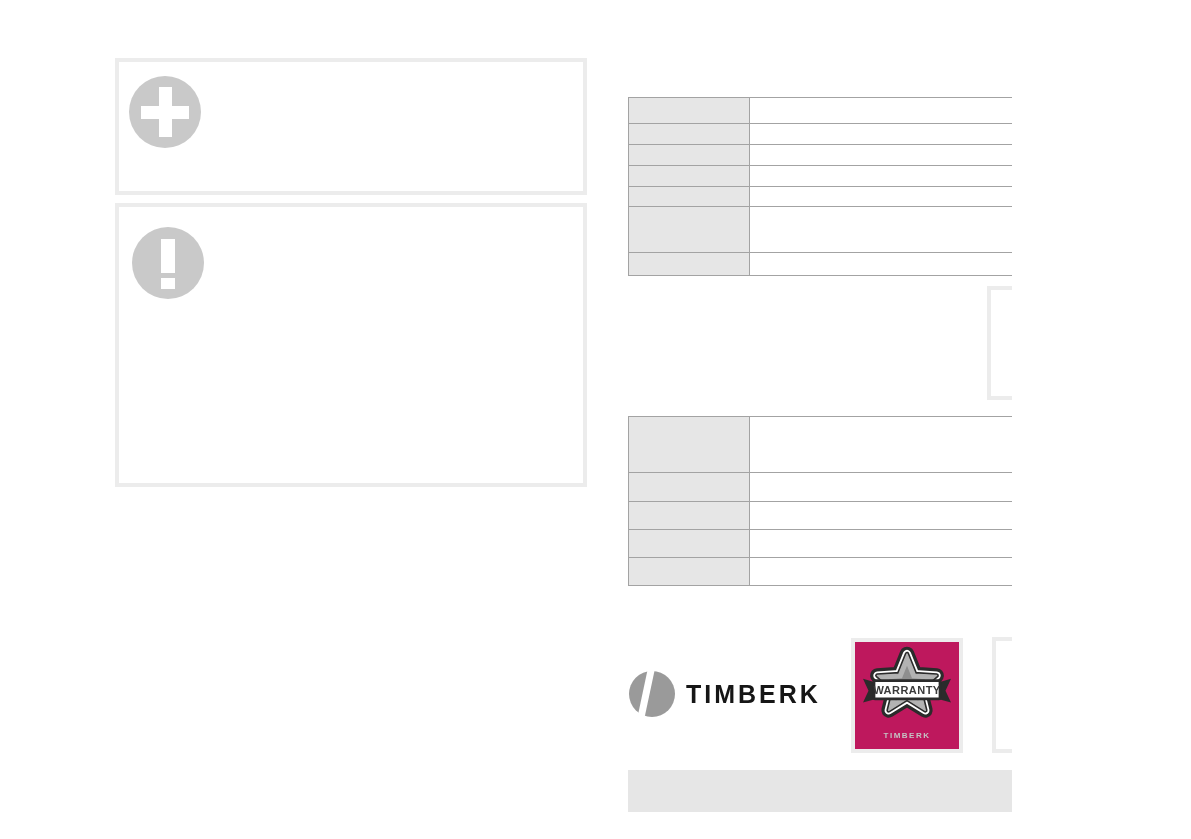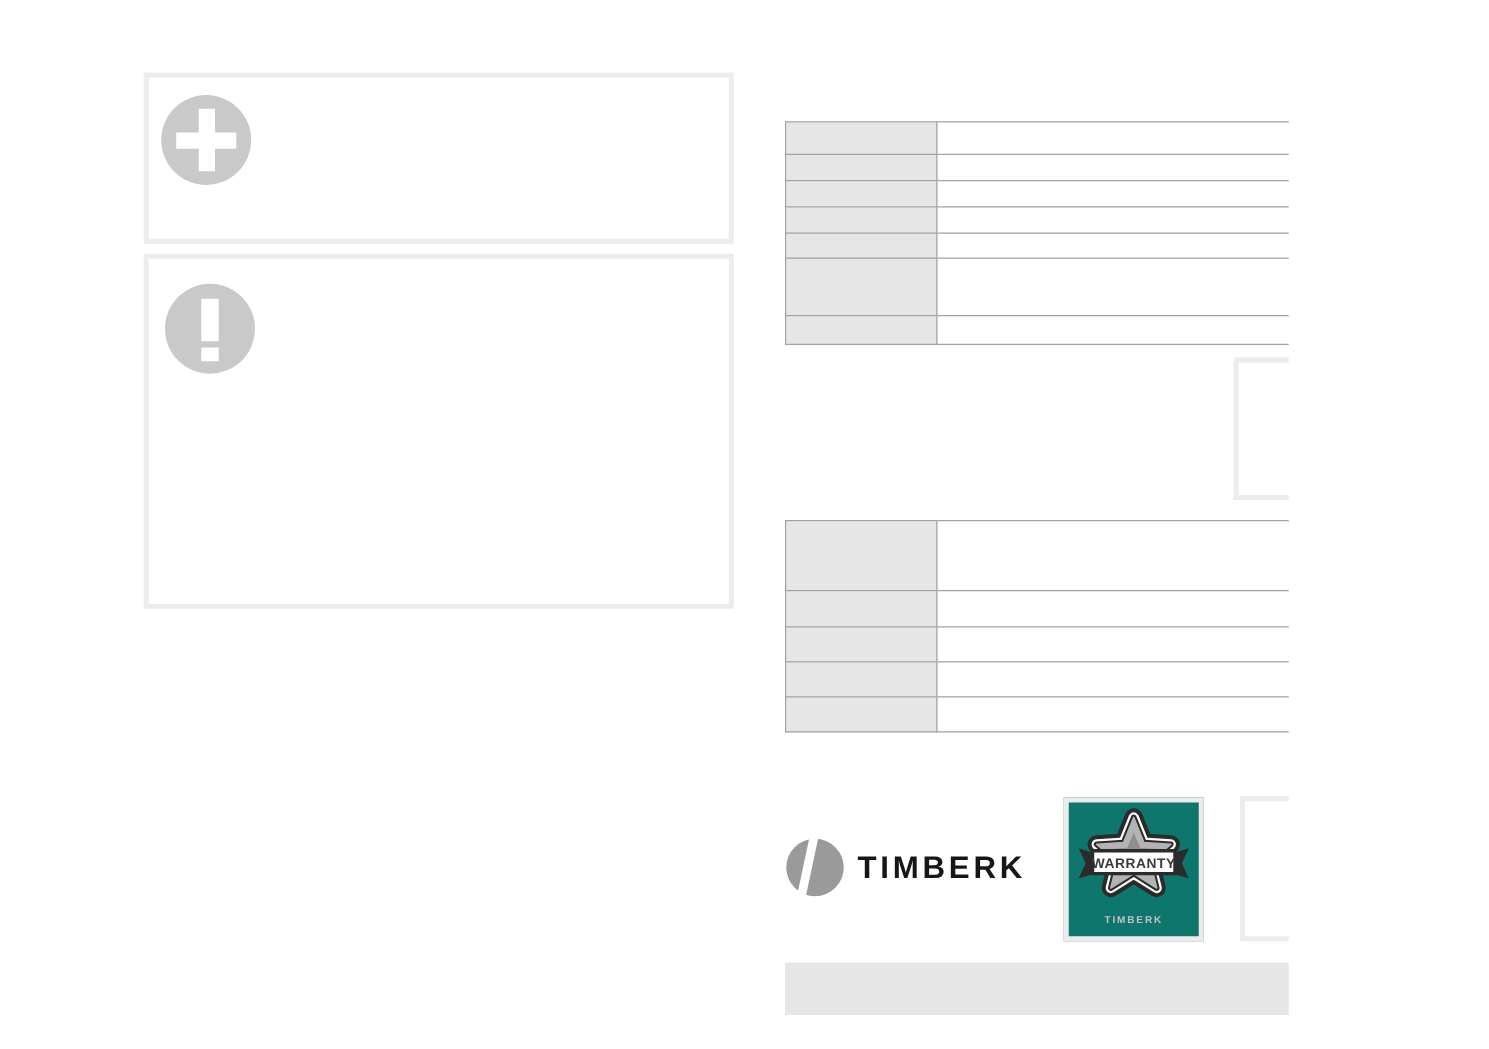--- a/index.html
+++ b/index.html
@@ -1,18 +1,18 @@
 <!DOCTYPE html>
 <html><head>
 <meta charset="utf-8">
 <style>
   html,body { margin:0; padding:0; background:#fff; }
   .page {
     position:relative; width:1012px; height:839px; background:#ffffff;
-    font-family:"Liberation Sans", sans-serif; overflow:hidden;padding-left:19px;
+    font-family:"Liberation Sans", sans-serif; overflow:hidden;
   }
   
   .note-box {
     position:absolute; box-sizing:border-box; background:#fff;
     border:4px solid #ececec;
   }
   .note-box.top    { left:115px; top:58px;  width:472px; height:137px; }
   .note-box.bottom { left:115px; top:203px; width:472px; height:284px; }
   .icon-circle {
     position:absolute; width:72px; height:72px; border-radius:50%;
@@ -63,21 +63,21 @@
   }
   .logo-mark { width:48px; height:50px; display:block; }
   .logo-text {
     margin-left:10px; font-size:25px; font-weight:bold; color:#161616;
     letter-spacing:3px; line-height:1; white-space:nowrap;
   }
 
   
   .badge-box {
     position:absolute; left:851px; top:638px; width:112px; height:115px;
-    box-sizing:border-box; border:4px solid #ececec; background:#0f766e;
+    box-sizing:border-box; border:4px solid #ececec; background:#be185d;
     display:flex; flex-direction:column; align-items:center; justify-content:flex-start;
   }
   .badge-star { width:96px; height:88px; display:block; margin-top:1px; }
   .badge-brand {
     font-size:8px; font-weight:bold; color:#c4c4c4; letter-spacing:1.5px;
     margin-top:1px; line-height:1;
   }
 
   
   .footer-bar {

